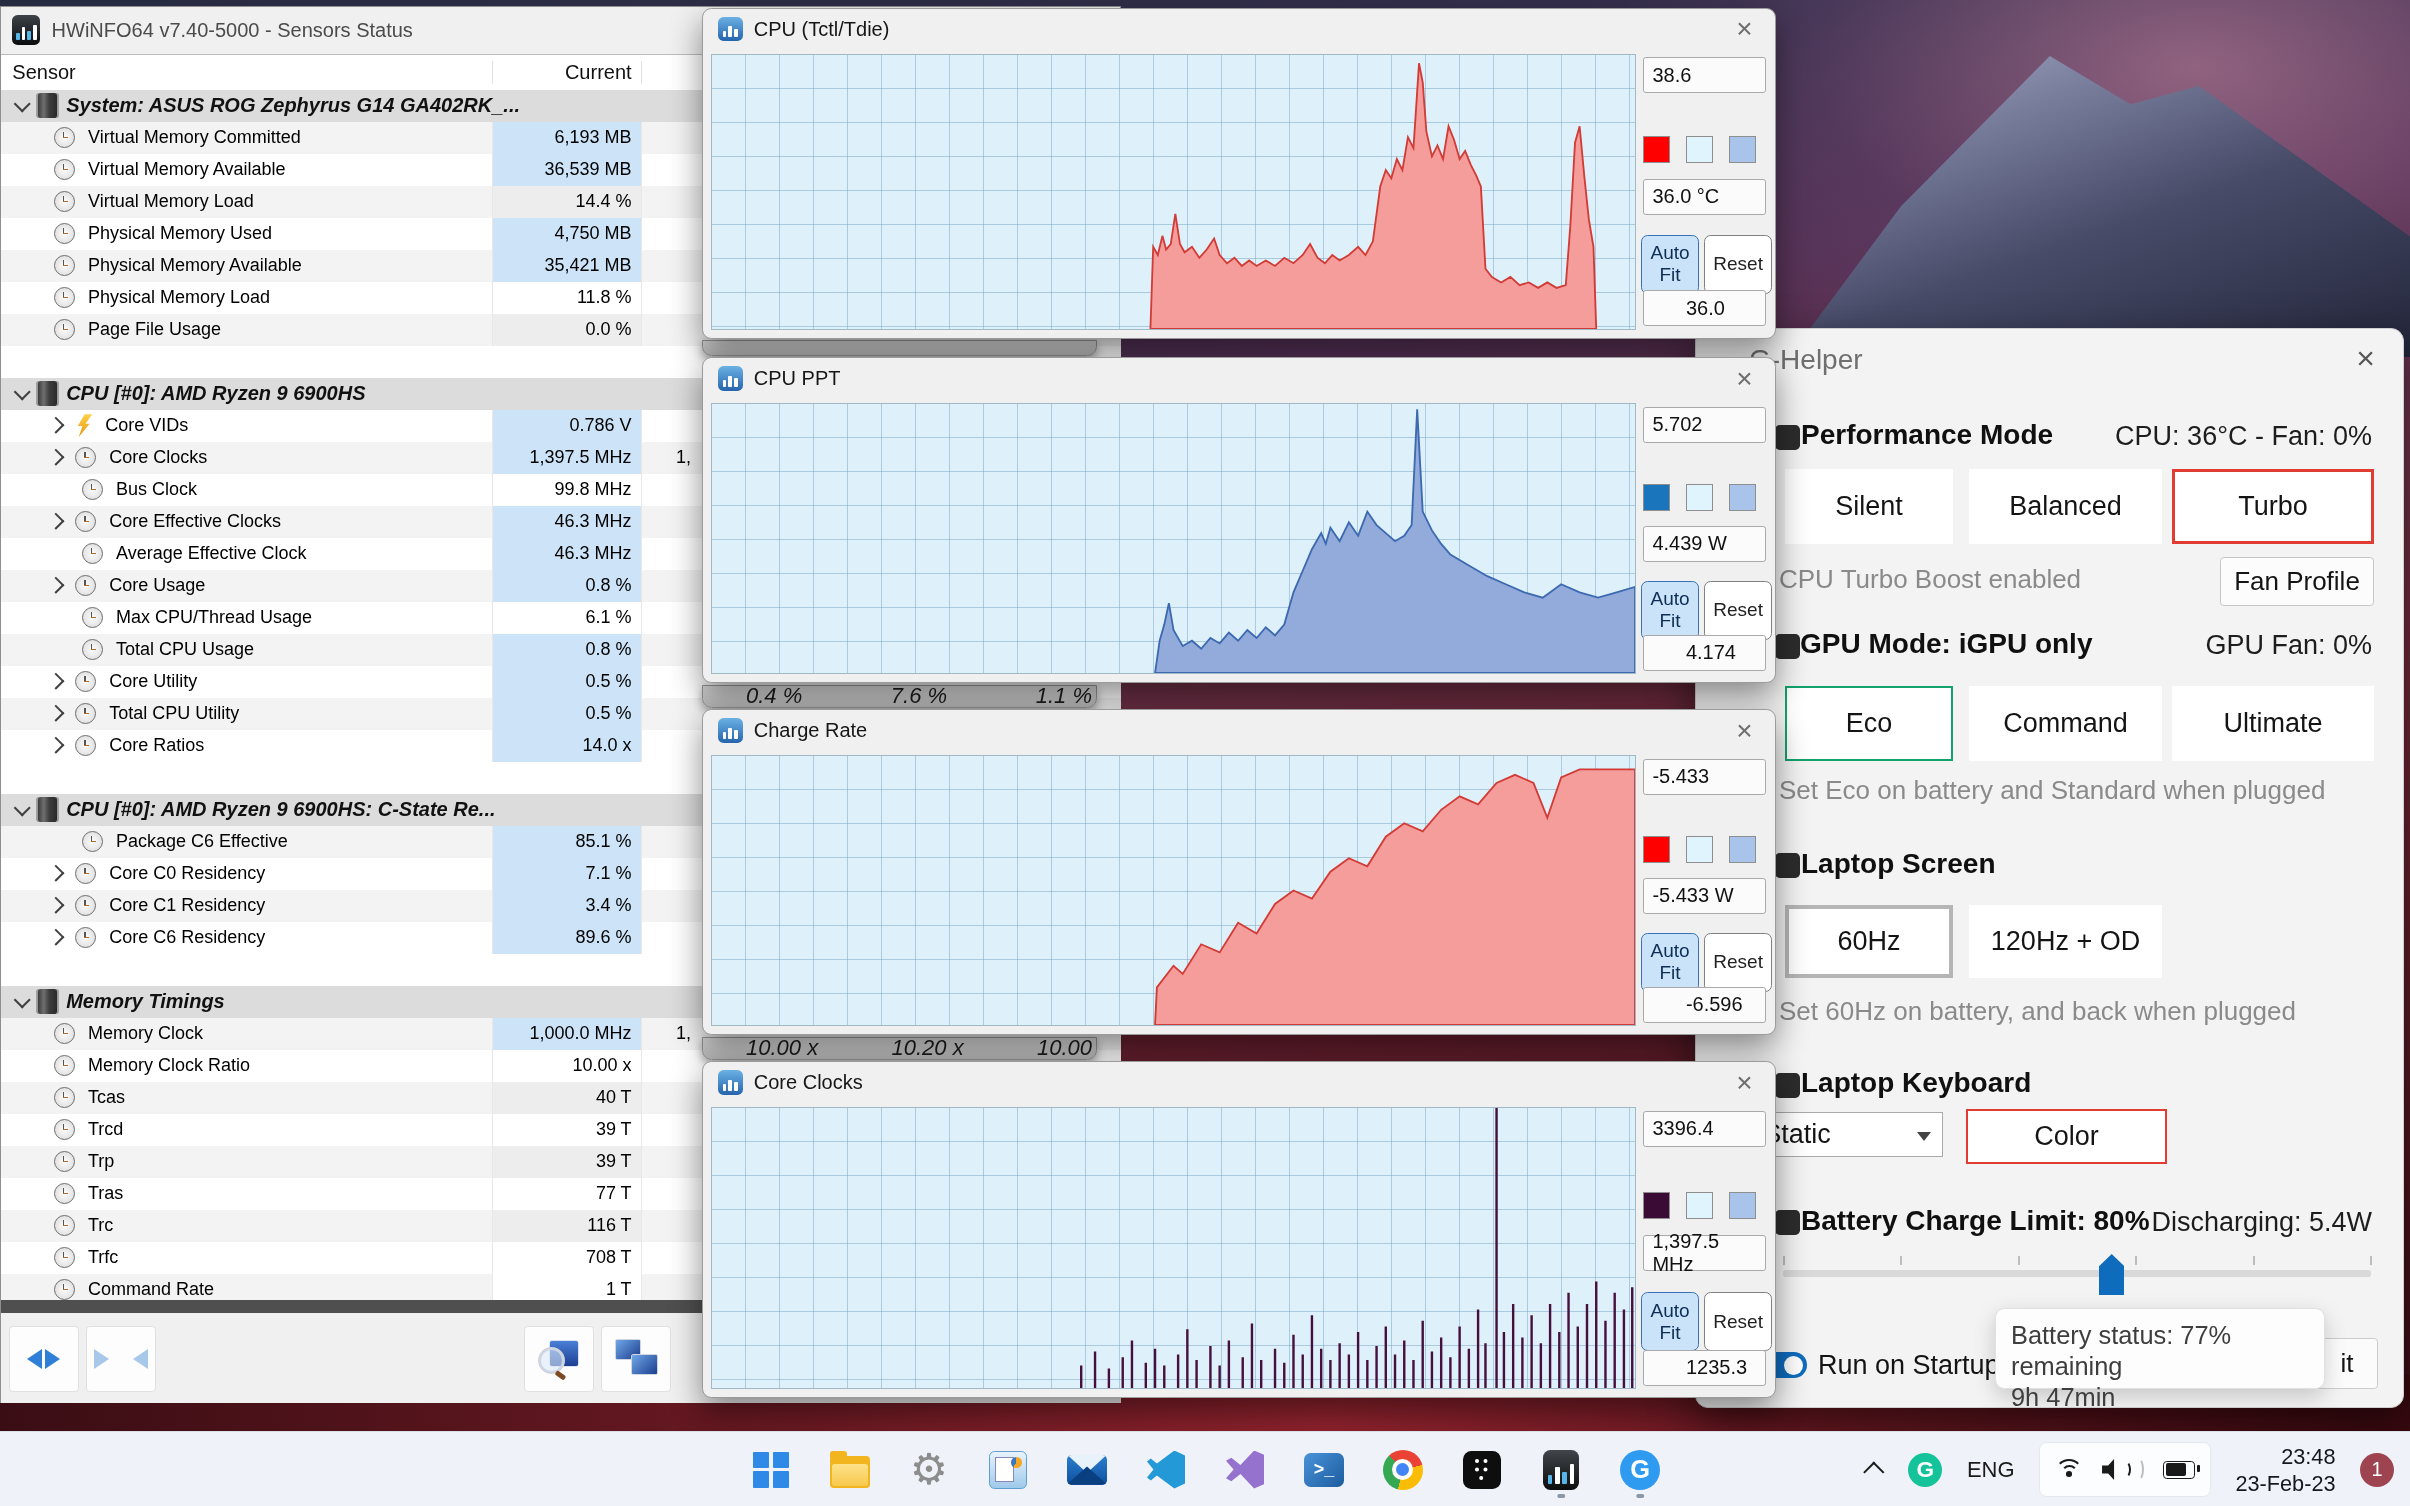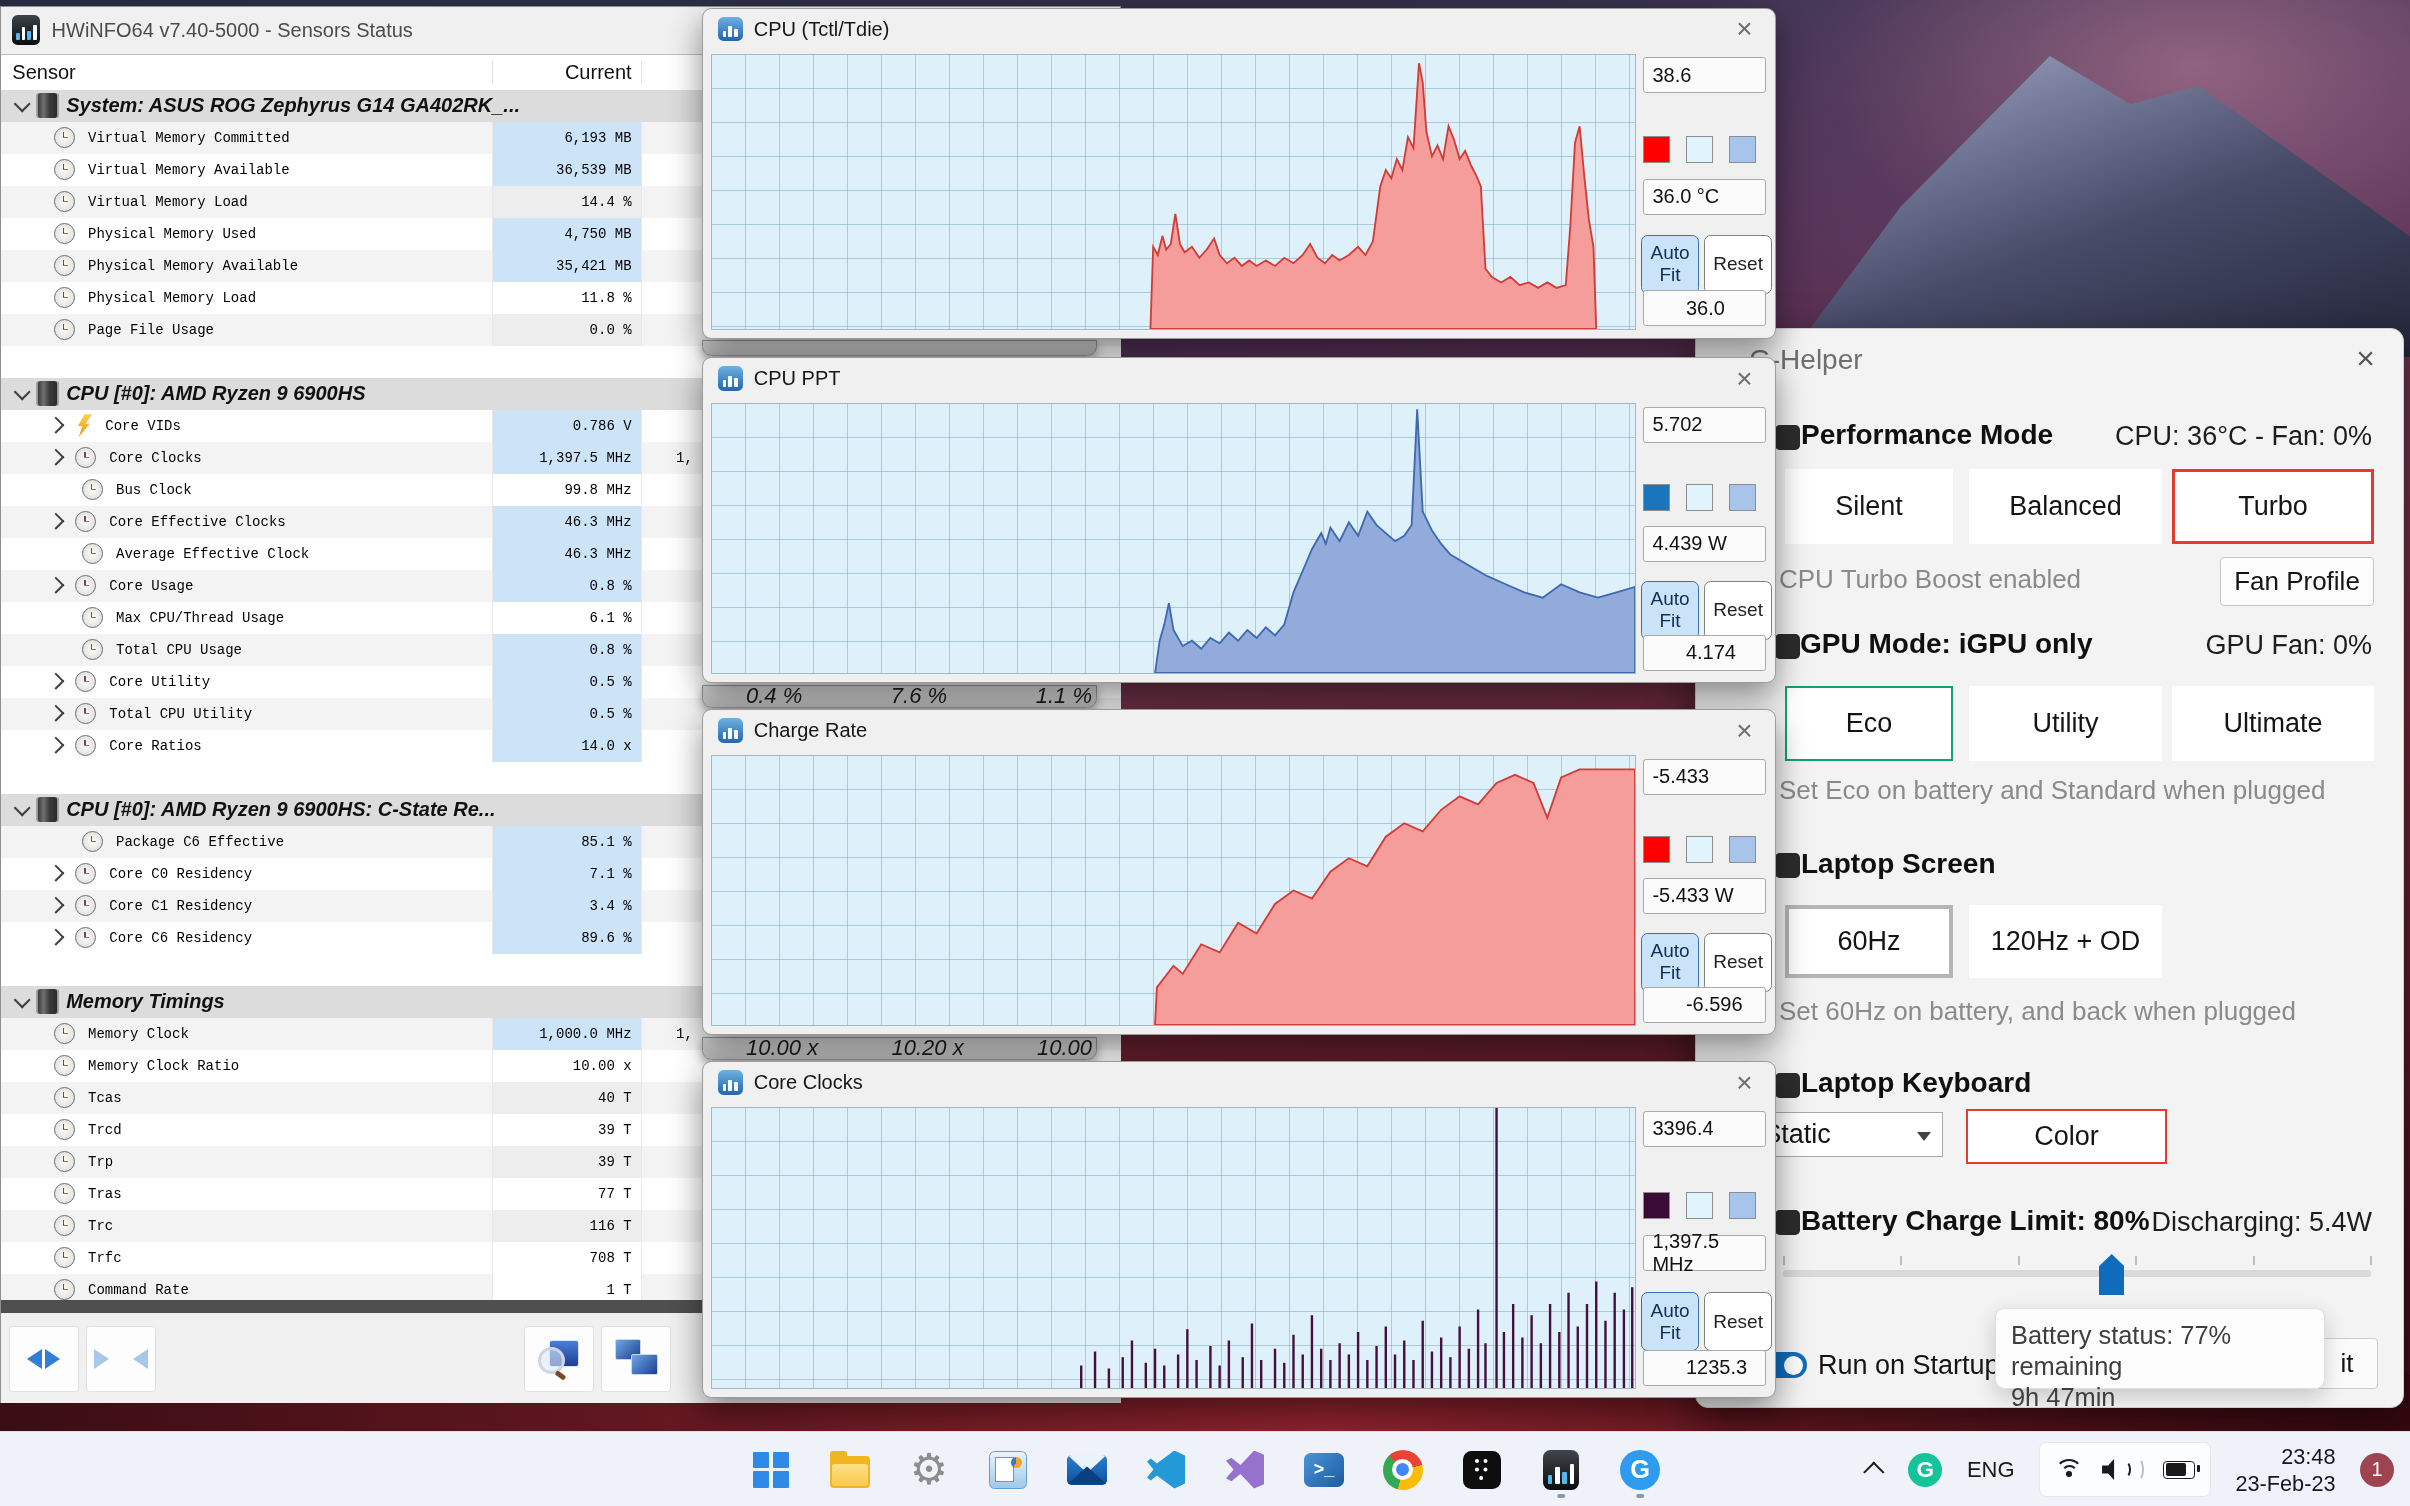--- a/index.html
+++ b/index.html
@@ -26,21 +26,21 @@
     display:flex;align-items:flex-end;justify-content:center;gap:1.9px;padding:4.7px 3.8px;box-sizing:border-box;}
   .hwin-ico b{width:3.8px;background:#fff;border-radius:0.9px;}
   .hwin-ico b:nth-child(1){height:7.5px;background:#56b6ea}.hwin-ico b:nth-child(2){height:13px}
   .hwin-ico b:nth-child(3){height:9.4px;background:#56b6ea}.hwin-ico b:nth-child(4){height:15px}
   .hwin-title span{font-size:20px;color:#4b4b4b;}
   .hwin-head{height:36px;display:flex;background:#ffffff;border-bottom:0.9px solid #c9c9c9;
     font-size:20px;color:#111;align-items:center;}
   .hwin-head .hc1{width:492px;padding-left:11.3px;box-sizing:border-box;border-right:0.9px solid #e2e2e2;}
   .hwin-head .hc2{width:149px;text-align:right;padding-right:9.4px;box-sizing:border-box;border-right:0.9px solid #e2e2e2;}
   .rows{position:absolute;left:0;top:83px;width:1120px;}
-  .srow{display:flex;height:32px;align-items:stretch;font-size:14px;background:#fff;font-family:Liberation Mono, monospace;}
+  .srow{display:flex;height:32px;align-items:stretch;font-size:18px;background:#fff;}
   .srow.alt .cell-name,.srow.alt .cell-min{background:#f3f3f3;}
   .srow.empty{background:#fff;}
   .cell-name{width:492px;display:flex;align-items:center;box-sizing:border-box;background:#fff;
     border-right:0.9px solid #e8e8e8;white-space:nowrap;overflow:hidden;}
   .ind1{padding-left:53px;}.ind2{padding-left:47px;}
   .cell-val{width:149px;text-align:right;padding-right:9.4px;box-sizing:border-box;
     display:flex;align-items:center;justify-content:flex-end;border-right:0.9px solid #e8e8e8;}
   .tb{background:#cde4f8;}.tw{background:#ffffff;}.tg{background:#ededed;}
   .cell-min{flex:1;background:#fff;display:flex;align-items:center;padding-left:34px;box-sizing:border-box;
     white-space:nowrap;overflow:hidden;}
@@ -678,21 +678,21 @@
   <button class="ghbtn" style="left:89px;top:140px;width:168px">Silent</button>
   <button class="ghbtn" style="left:273px;top:140px;width:193px">Balanced</button>
   <button class="ghbtn sel-red" style="left:476px;top:140px;width:202px">Turbo</button>
   <div class="gh-note" style="top:235px">CPU Turbo Boost enabled</div>
   <button class="btn-fan" style="top:228px">Fan Profile</button>
 
   <div class="gh-icon" style="top:305px"></div>
   <div class="gh-head" style="left:104px;top:299px">GPU Mode: iGPU only</div>
   <div class="gh-info" style="top:301px">GPU Fan: 0%</div>
   <button class="ghbtn sel-green" style="left:89px;top:357px;width:168px">Eco</button>
-  <button class="ghbtn" style="left:273px;top:357px;width:193px">Utility</button>
+  <button class="ghbtn" style="left:273px;top:357px;width:193px">Command</button>
   <button class="ghbtn" style="left:476px;top:357px;width:202px">Ultimate</button>
   <div class="gh-note" style="top:446px">Set Eco on battery and Standard when plugged</div>
 
   <div class="gh-icon" style="top:524px"></div>
   <div class="gh-head" style="left:105px;top:519px">Laptop Screen</div>
   <button class="ghbtn sel-gray" style="left:89px;top:576px;width:168px;height:73px">60Hz</button>
   <button class="ghbtn" style="left:273px;top:576px;width:193px;height:73px">120Hz + OD</button>
   <div class="gh-note" style="top:667px">Set 60Hz on battery, and back when plugged</div>
 
   <div class="gh-icon" style="top:744px"></div>

